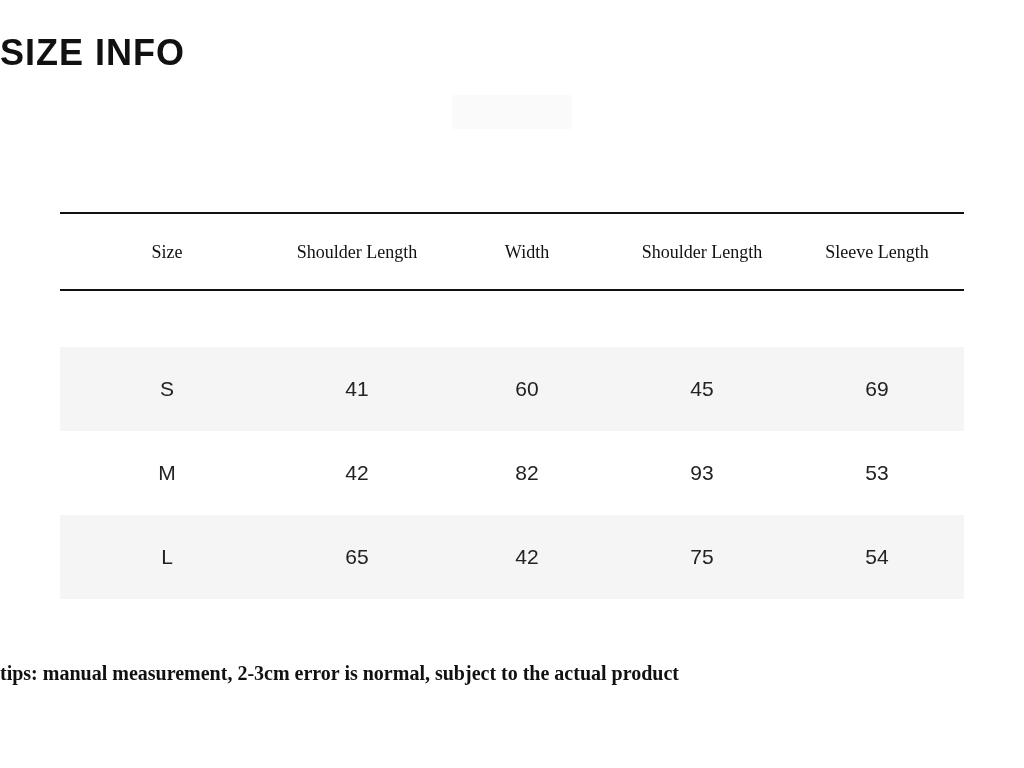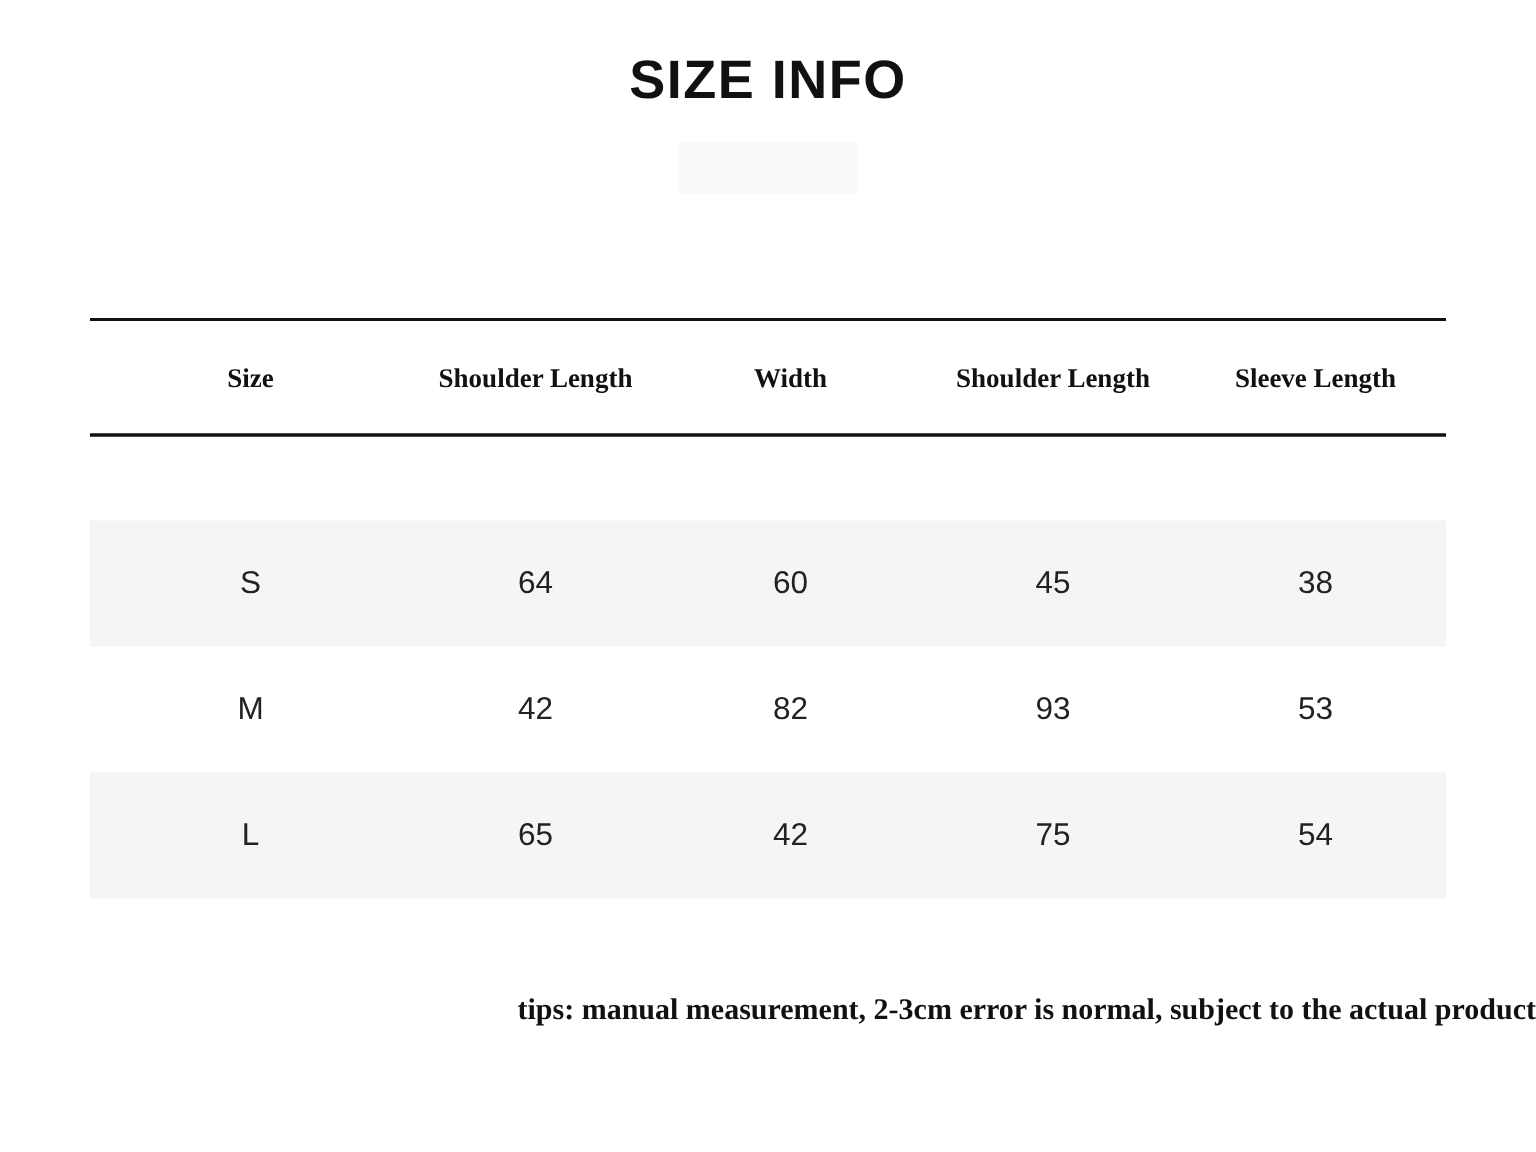--- a/index.html
+++ b/index.html
@@ -19,21 +19,21 @@
     width: 1024px;
     height: 768px;
     background: #ffffff;
     box-sizing: border-box;
   }
   .title {
     position: absolute;
     top: 32px;
     left: 0;
     width: 1024px;
-    text-align: center;
+    text-align: left;
     font-family: "Liberation Sans", sans-serif;
     font-size: 36px;
     font-weight: bold;
     letter-spacing: 1px;
     color: #111111;
   }
   .ghost-block {
     position: absolute;
     top: 95px;
     left: 452px;
@@ -51,21 +51,21 @@
     border-collapse: collapse;
     width: 904px;
     table-layout: fixed;
   }
   table.size-table thead tr {
     border-top: 2px solid #111111;
     border-bottom: 2px solid #111111;
   }
   table.size-table thead th {
     font-family: "Liberation Serif", serif;
-    font-weight: bold;
+    font-weight: normal;
     font-size: 18px;
     color: #111111;
     padding: 28px 0 26px 0;
     text-align: center;
     vertical-align: middle;
   }
   table.size-table tbody tr td {
     font-family: "Liberation Sans", sans-serif;
     font-size: 21px;
     color: #222222;
@@ -80,21 +80,21 @@
   .spacer-row td {
     height: 56px !important;
     background: #ffffff !important;
     padding: 0;
   }
   .tips {
     position: absolute;
     top: 662px;
     left: 0;
     width: 1024px;
-    text-align: right;
+    text-align: left;
     font-family: "Liberation Serif", serif;
     font-weight: bold;
     font-size: 20px;
     color: #111111;
   }
   col.c-size { width: 214px; }
   col.c-shoulder { width: 166px; }
   col.c-bust { width: 174px; }
   col.c-length { width: 176px; }
   col.c-sleeve { width: 174px; }
@@ -129,24 +129,24 @@
       <tbody>
         <tr class="spacer-row">
           <td></td>
           <td></td>
           <td></td>
           <td></td>
           <td></td>
         </tr>
         <tr class="shaded">
           <td>S</td>
-          <td>64</td>
+          <td>41</td>
           <td>60</td>
           <td>45</td>
-          <td>38</td>
+          <td>69</td>
         </tr>
         <tr>
           <td>M</td>
           <td>42</td>
           <td>82</td>
           <td>93</td>
           <td>53</td>
         </tr>
         <tr class="shaded">
           <td>L</td>

